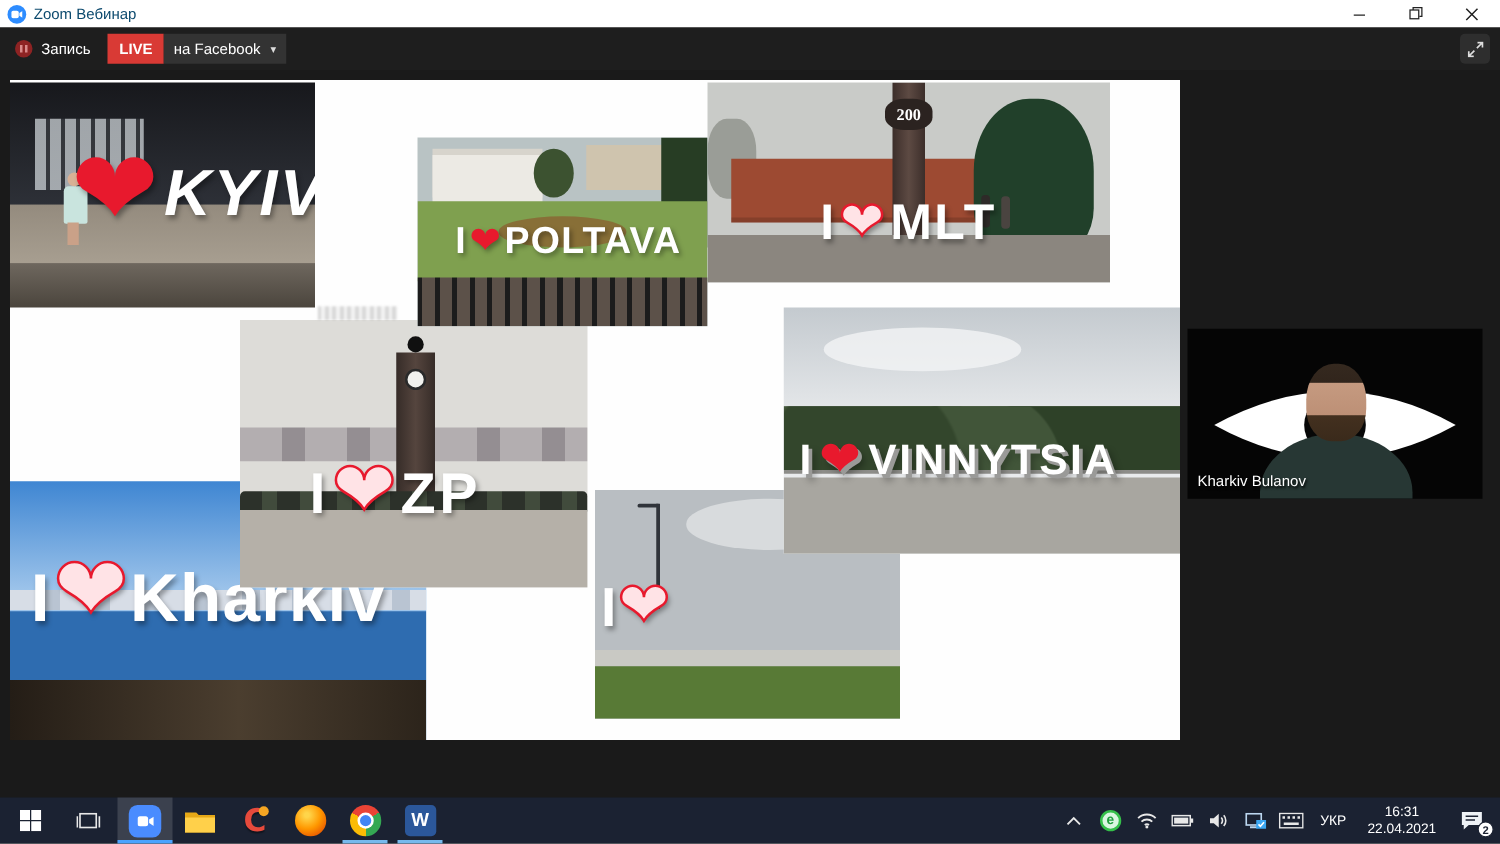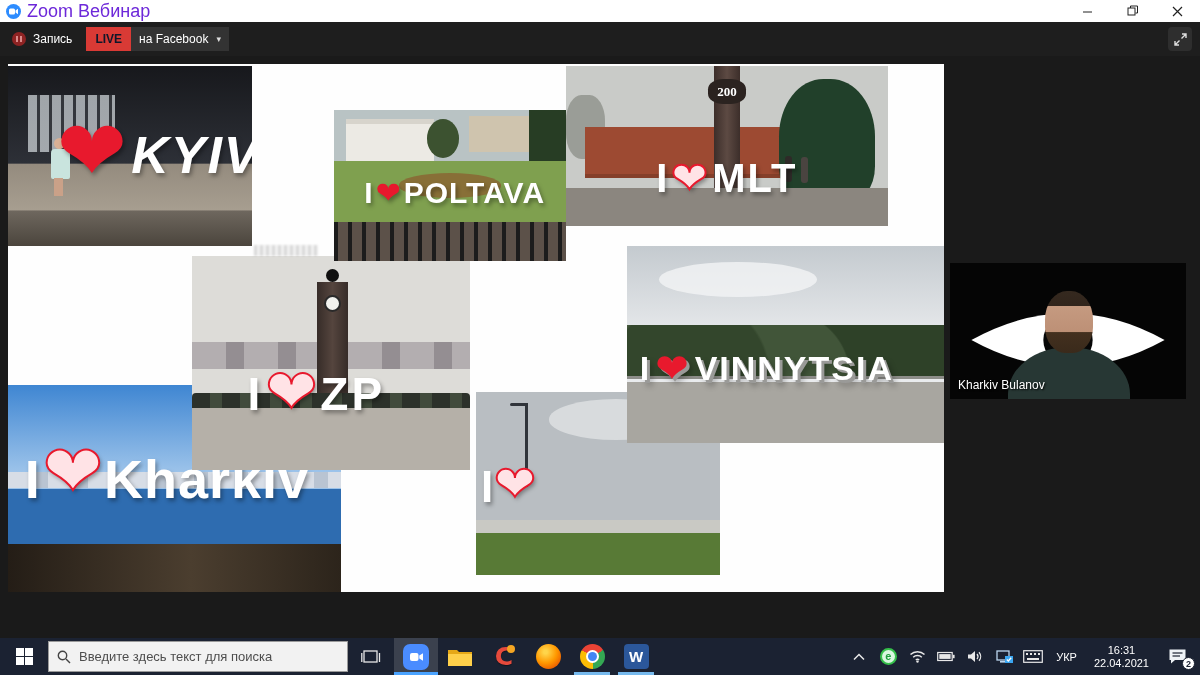--- a/index.html
+++ b/index.html
@@ -4,35 +4,35 @@
 <style>
   * { margin:0; padding:0; box-sizing:border-box; }
   html,body { width:1200px; height:675px; font-family:"Liberation Sans", sans-serif; }
   .window { position:relative; width:1200px; height:675px; overflow:hidden; background:#191919; }
 
   
   .titlebar { position:absolute; left:0; top:0; width:1200px; height:22px; background:#ffffff;
               display:flex; align-items:center; padding-left:6px; }
   .app-icon { width:15px; height:15px; border-radius:50%; background:#2d8cff; display:inline-flex;
               align-items:center; justify-content:center; margin-right:6px; flex:0 0 auto; }
-  .title-text { font-size:18px; color:#6d28d9; }
+  .title-text { font-size:12px; color:#0c4a6e; }
   .win-controls { position:absolute; right:0; top:0; height:22px; display:flex; }
   .win-btn { width:45px; height:22px; border:none; background:transparent; display:flex;
              align-items:center; justify-content:center; color:#222; cursor:pointer; }
 
   
   .toolbar { position:absolute; left:0; top:22px; width:1200px; height:34px; background:#1e1e1e;
              display:flex; align-items:center; }
   .rec-group { display:flex; align-items:center; margin-left:12px; }
   .rec-icon { width:14px; height:14px; border-radius:50%; background:#8e2323; position:relative; margin-right:7px; }
   .rec-icon::before, .rec-icon::after { content:""; position:absolute; top:4px; width:2px; height:6px; background:#d98a8a; }
   .rec-icon::before { left:4px; } .rec-icon::after { left:8px; }
   .rec-label { color:#fff; font-size:12px; }
   .live-group { display:flex; align-items:stretch; margin-left:14px; height:24px; cursor:pointer; }
-  .live-badge { background:#d93a35; color:#0f172a; font-weight:bold; font-size:12px; display:flex;
+  .live-badge { background:#d93a35; color:#ffffff; font-weight:bold; font-size:12px; display:flex;
                 align-items:center; padding:0 9px; }
   .fb-part { background:#333333; color:#fff; font-size:12px; display:flex; align-items:center;
              padding:0 8px; gap:8px; }
   .caret { font-size:9px; color:#ddd; }
   .expand-btn { position:absolute; right:8px; top:5px; width:24px; height:24px; background:#2e2e2e;
                 border:none; border-radius:4px; display:flex; align-items:center; justify-content:center; cursor:pointer; }
 
   
   .content { position:absolute; left:0; top:56px; width:1200px; height:582px; background:#1a1a1a; }
   .slide { position:absolute; left:8px; top:8px; width:936px; height:528px; background:#fefefe; }
@@ -361,27 +361,20 @@
   <div class="taskbar">
     <button class="tb-btn start-btn">
       <svg width="17" height="17" viewBox="0 0 17 17">
           <rect x="0" y="0" width="8" height="8" fill="#fff"></rect>
           <rect x="9" y="0" width="8" height="8" fill="#fff"></rect>
           <rect x="0" y="9" width="8" height="8" fill="#fff"></rect>
           <rect x="9" y="9" width="8" height="8" fill="#fff"></rect>
         </svg>
     </button>
 
-    <div class="searchbox">
-      <svg width="14" height="14" viewBox="0 0 14 14">
-          <circle cx="5.5" cy="5.5" r="4.2" fill="none" stroke="#444" stroke-width="1.4"></circle>
-          <line x1="9" y1="9" x2="13" y2="13" stroke="#444" stroke-width="1.4"></line>
-        </svg>
-      <input type="text" placeholder="Введите здесь текст для поиска" style="">
-    </div>
 
     <button class="tb-btn taskview-btn">
       <svg width="20" height="16" viewBox="0 0 20 16">
           <rect x="3" y="2" width="13" height="11" fill="none" stroke="#e8e8e8" stroke-width="1.3"></rect>
           <line x1="18.5" y1="4" x2="18.5" y2="13" stroke="#e8e8e8" stroke-width="1.3"></line>
           <line x1="0.8" y1="4" x2="0.8" y2="13" stroke="#e8e8e8" stroke-width="1.3"></line>
         </svg>
     </button>
 
     <button class="tb-btn app-btn active">

